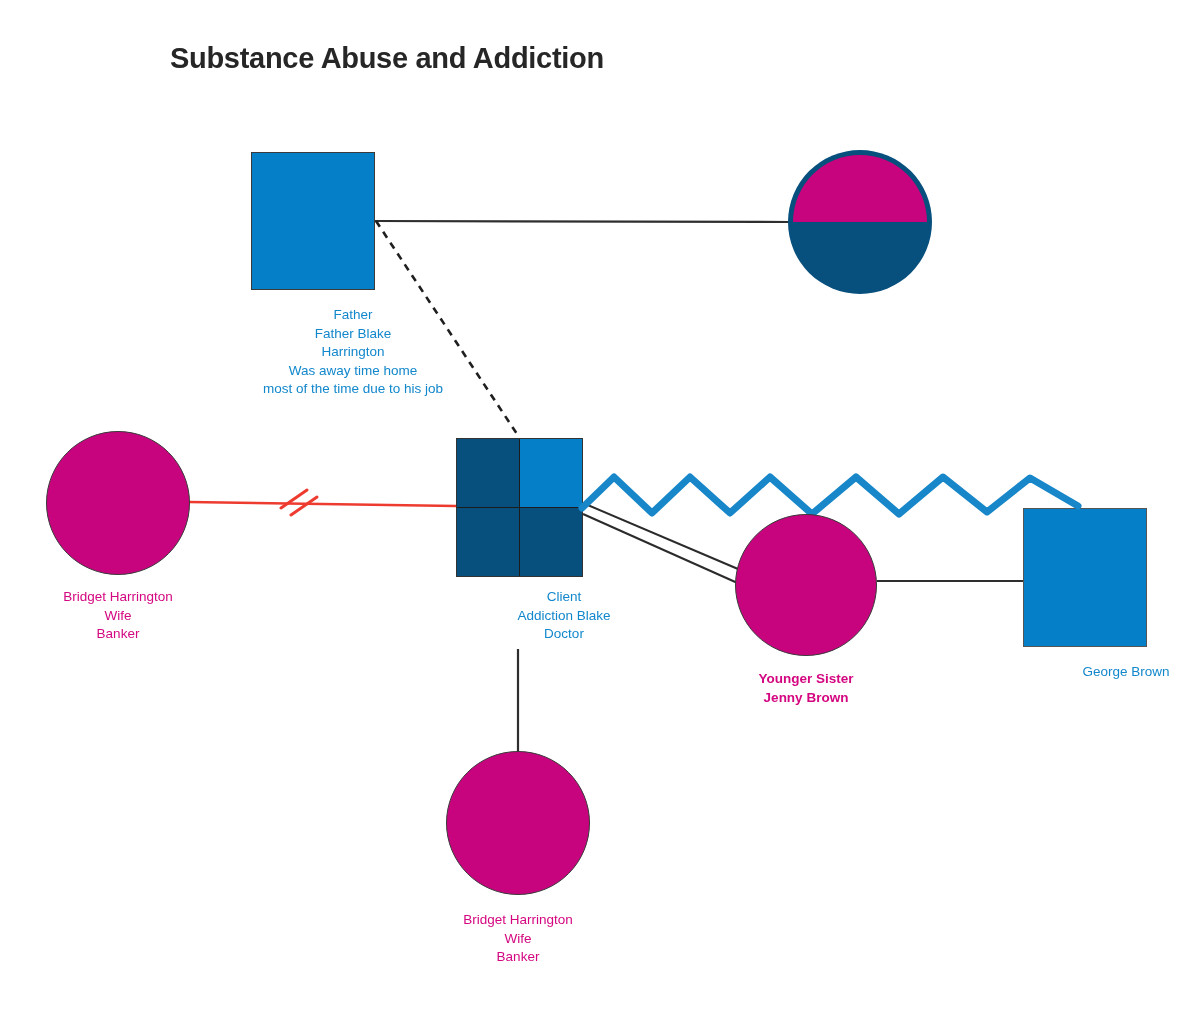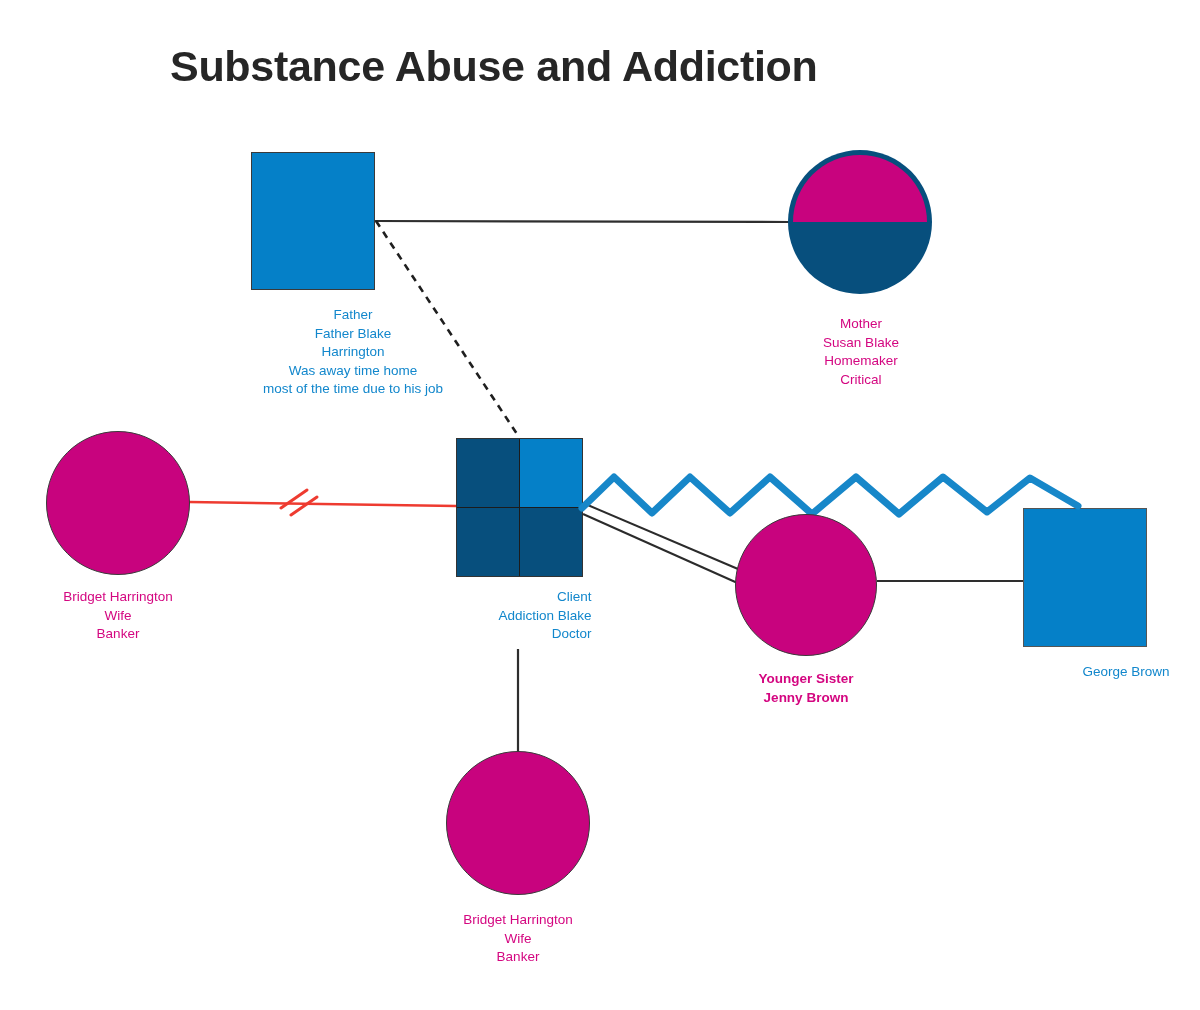--- a/index.html
+++ b/index.html
@@ -13,21 +13,21 @@
     width: 1200px;
     height: 1010px;
     background: #ffffff;
     overflow: hidden;
   }
   .title {
     position: absolute;
     left: 170px;
     top: 42px;
     margin: 0;
-    font-size: 43px;
+    font-size: 29px;
     font-weight: 700;
     letter-spacing: -0.3px;
     color: #262626;
     white-space: nowrap;
   }
   svg.connectors {
     position: absolute;
     left: 0; top: 0;
     z-index: 2;
   }
@@ -84,21 +84,21 @@
     transform: translateX(-50%);
     text-align: center;
     font-size: 13.5px;
     line-height: 18.6px;
     white-space: nowrap;
   }
   .label.blue    { color: #1287CC; margin-left: 41px; }
   .label.magenta { color: #D40680; }
   .father-label      { left: 312px;  top: 306px; }
   .mother-label      { left: 861px;  top: 315px; }
-  .client-label      { left: 504px;  top: 588px; text-align: right; }
+  .client-label      { left: 523px;  top: 588px; }
   .wife-left-label   { left: 118px;  top: 588px; }
   .sister-label      { left: 806px;  top: 670px; font-weight: bold; }
   .george-label      { left: 1085px; top: 663px; text-align: center; }
   .wife-bottom-label { left: 518px;  top: 911px; }
 </style>
 </head>
 <body>
 
 <div class="canvas">
 
@@ -149,26 +149,20 @@
   <div class="node circle wife-bottom-circle"></div>
 
   <div class="label blue father-label">
     <div>Father</div>
     <div>Father Blake</div>
     <div>Harrington</div>
     <div>Was away time home</div>
     <div>most of the time due to his job</div>
   </div>
 
-  <div class="label magenta mother-label">
-    <div>Mother</div>
-    <div>Susan Blake</div>
-    <div>Homemaker</div>
-    <div>Critical</div>
-  </div>
 
   <div class="label blue client-label">
     <div>Client</div>
     <div>Addiction Blake</div>
     <div>Doctor</div>
   </div>
 
   <div class="label magenta wife-left-label">
     <div>Bridget Harrington</div>
     <div>Wife</div>

